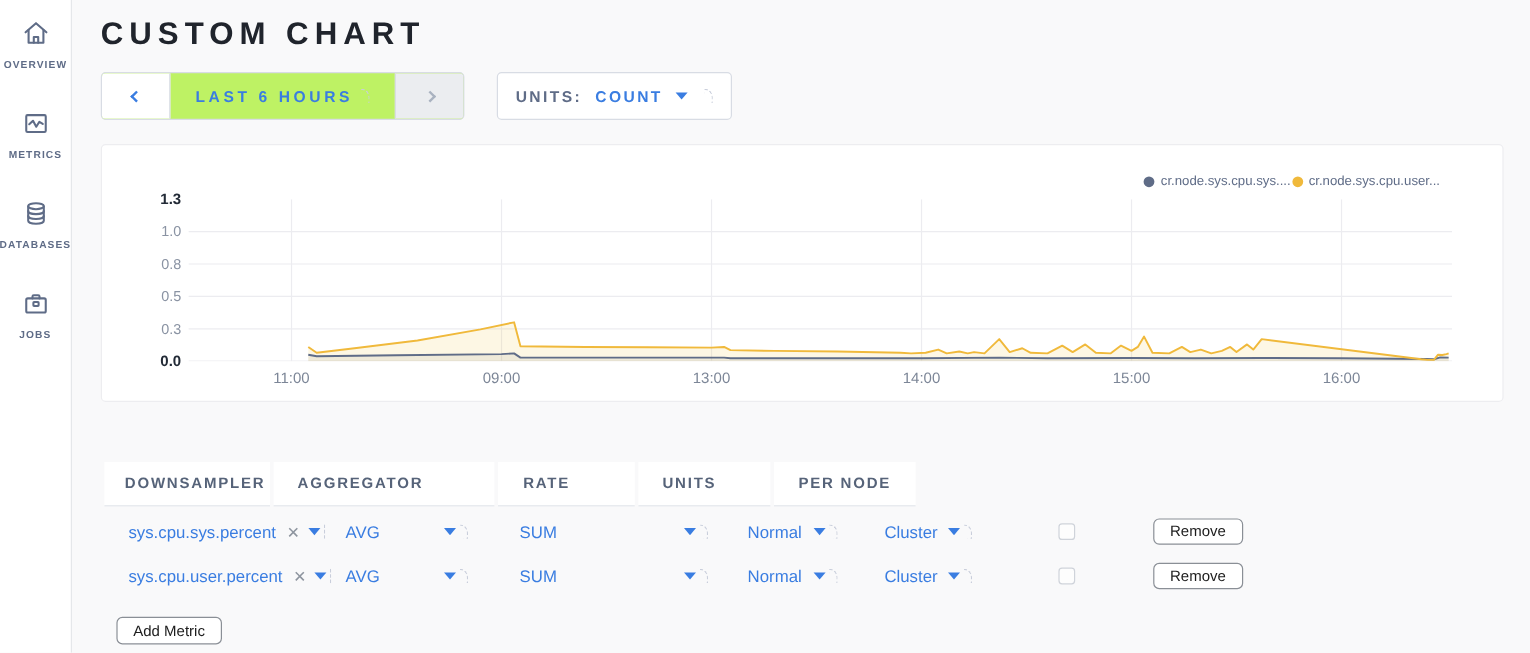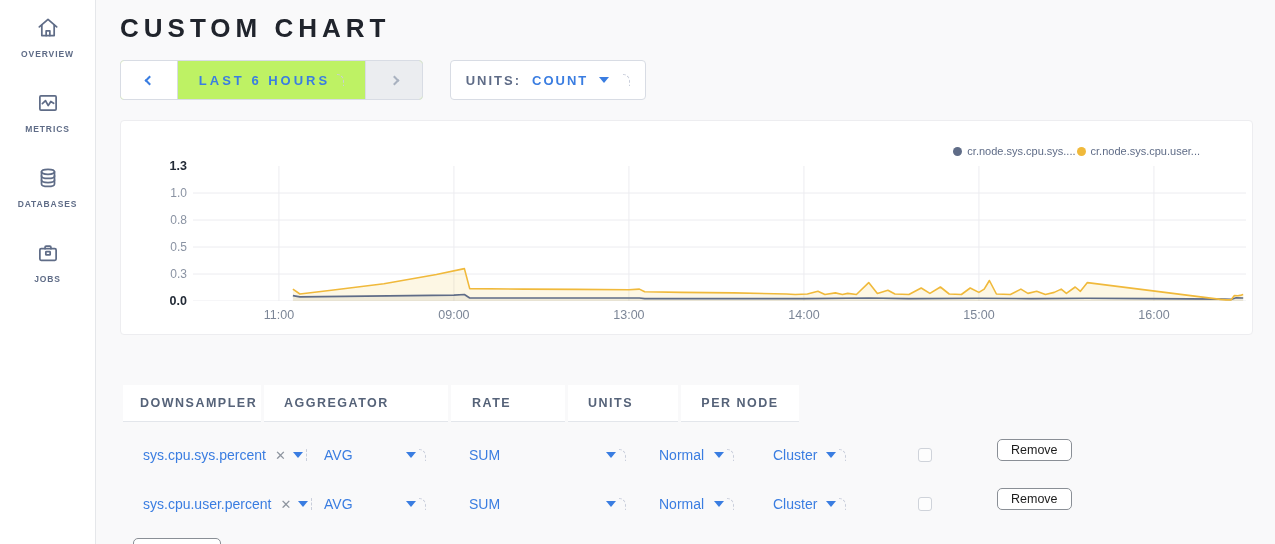--- a/index.html
+++ b/index.html
@@ -6,21 +6,21 @@
   html,body { margin:0; padding:0; }
   body {
     width:1275px; height:544px; overflow:hidden;
     background:#f9f9fa;
     font-family:"Liberation Sans", sans-serif;
   }
   .app { display:flex; width:1275px; height:544px; }
 
   
   .sidebar {
-    width:96px; height:544px; background:#ffffff;
+    width:60px; height:544px; background:#ffffff;
     border-right:1px solid #e5e7ea;
     padding-top:14px;
     display:flex; flex-direction:column; align-items:center; gap:30px;
     flex-shrink:0;
   }
   .side-item { display:flex; flex-direction:column; align-items:center; gap:7px; cursor:pointer; width:100%; }
   .side-item .icon { width:28px; height:28px; display:flex; align-items:center; justify-content:center; }
   .side-item .label { font-size:8.5px; font-weight:bold; letter-spacing:0.9px; color:#5f6c87; }
 
   
@@ -92,21 +92,21 @@
   .th {
     background:#fff; border-bottom:1px solid #e3e6eb; height:37px;
     display:flex; align-items:center;
     font-size:12.5px; font-weight:bold; letter-spacing:1.5px; color:#566379;
   }
   .c1 { width:182px; } .c2 { width:138px; } .c3 { width:184px; }
   .c4 { width:114px; } .c5 { width:110px; } .c6 { width:118px; }
   .th.c1 { padding-left:19px; } .th.c2 { padding-left:17px; } .th.c3 { padding-left:20px; }
   .th.c4 { padding-left:21px; } .th.c5 { padding-left:20px; }
   .th.c6 { justify-content:center; }
-  .row { display:flex; gap:3px; margin-left:3px; height:32px; margin-top:17px; }
+  .row { display:flex; gap:3px; margin-left:3px; align-items:center; height:32px; margin-top:5px; }
   .cell { display:flex; align-items:center; height:100%; }
   .sel { display:flex; align-items:center; cursor:pointer; }
   .sel .sel-text { color:#3a7de1; font-size:14px; white-space:nowrap; }
   .sel .spacer { flex:1; }
   .sel .x-close { color:#8e959f; font-size:13px; margin-left:9px; cursor:pointer; }
   .sel .caret-down { margin-left:7px; }
   .sel-metric      { margin-left:20px; width:162px; }
   .sel-downsampler { margin-left:16px; width:102px; }
   .sel-aggregator  { margin-left:20px; width:157px; }
   .sel-rate        { margin-left:23px; width:75px; }

